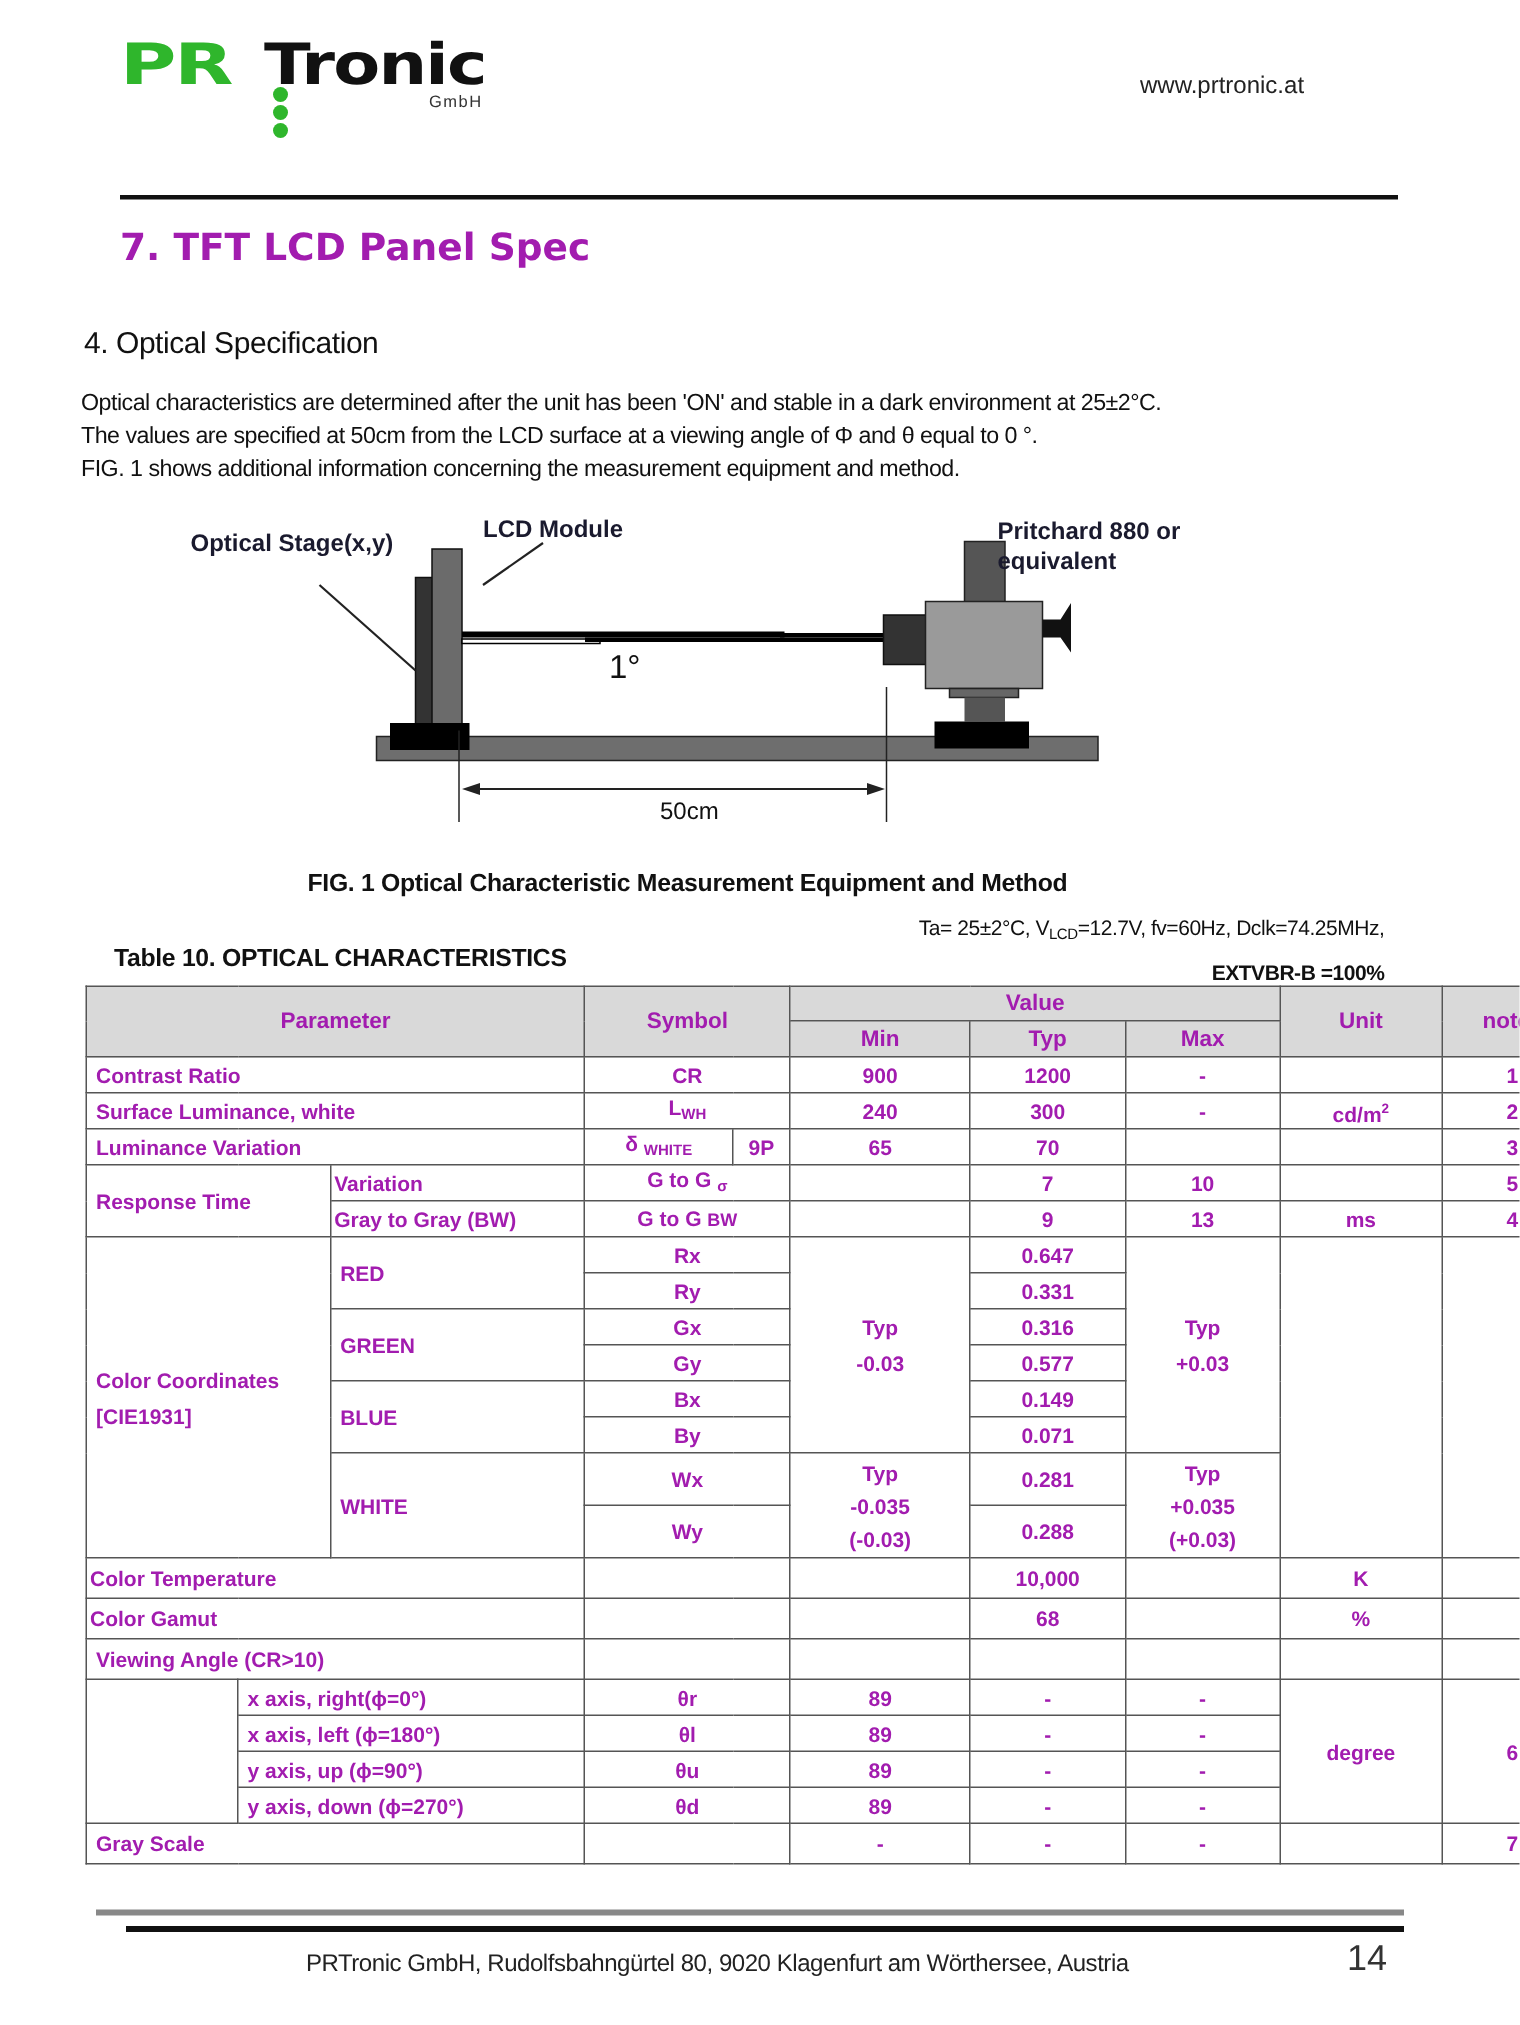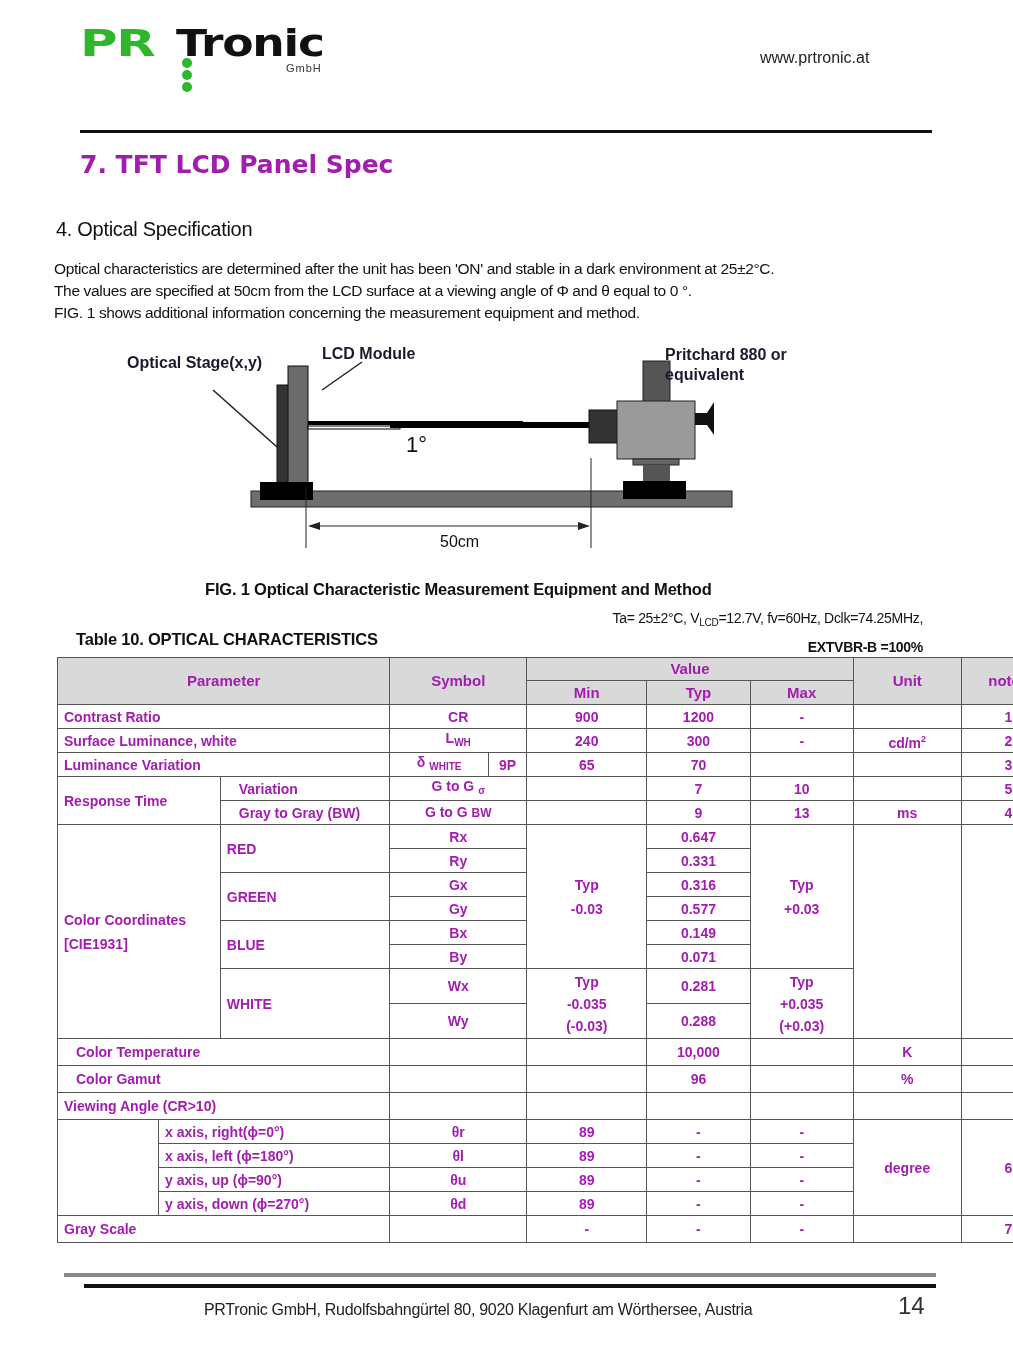--- a/index.html
+++ b/index.html
@@ -20,21 +20,21 @@
     
     .fig-label { font-weight: bold; font-size: 16px; color: #1a1a2e; line-height: 20px; }
     .fig-caption { left: 205px; top: 580px; font-weight: bold; font-size: 16.5px; letter-spacing: -0.2px; }
     .conditions { right: 90px; top: 606px; font-size: 14px; text-align: right; line-height: 24px; letter-spacing: -0.3px; }
     .table-title { left: 76px; top: 630px; font-weight: bold; font-size: 16.5px; letter-spacing: -0.2px; }
     
     table.spec { position: absolute; left: 57px; top: 657px; width: 999px; border-collapse: collapse; font-size: 14px; font-weight: bold; color: #a21caf; }
     table.spec td, table.spec th { border: 1.5px solid #555; padding: 0 4px; text-align: center; height: 23px; line-height: 16px; }
     table.spec th { background: #d9d9d9; font-weight: bold; font-size: 15px; }
     table.spec td.left { text-align: left; padding-left: 6px; }
-    table.spec td.left0 { text-align: left; padding-left: 18px; }
+    table.spec td.left0 { text-align: left; padding-left: 2px; }
     .sub { font-size: 10px; vertical-align: -3px; }
     .sup { font-size: 9px; vertical-align: 6px; }
     .rule-bottom-a { left: 64px; top: 1273px; width: 872px; height: 4px; background: #888; }
     .rule-bottom-b { left: 84px; top: 1284px; width: 852px; height: 4px; background: #111; }
     .footer { left: 204px; top: 1301px; font-size: 16px; letter-spacing: -0.3px; color: #222; }
     .page-num { left: 898px; top: 1292px; font-size: 24px; color: #333; }
   </style>
 </head>
 <body>
 
@@ -251,21 +251,21 @@
     <td>10,000</td>
     <td></td>
     <td>K</td>
     <td></td>
   </tr>
 
   <tr>
     <td colspan="3" class="left0" style="height:26px">Color Gamut</td>
     <td colspan="2"></td>
     <td></td>
-    <td>96</td>
+    <td>68</td>
     <td></td>
     <td>%</td>
     <td></td>
   </tr>
 
   <tr>
     <td colspan="3" class="left" style="height:26px">Viewing Angle (CR&gt;10)</td>
     <td colspan="2"></td>
     <td></td>
     <td></td>

